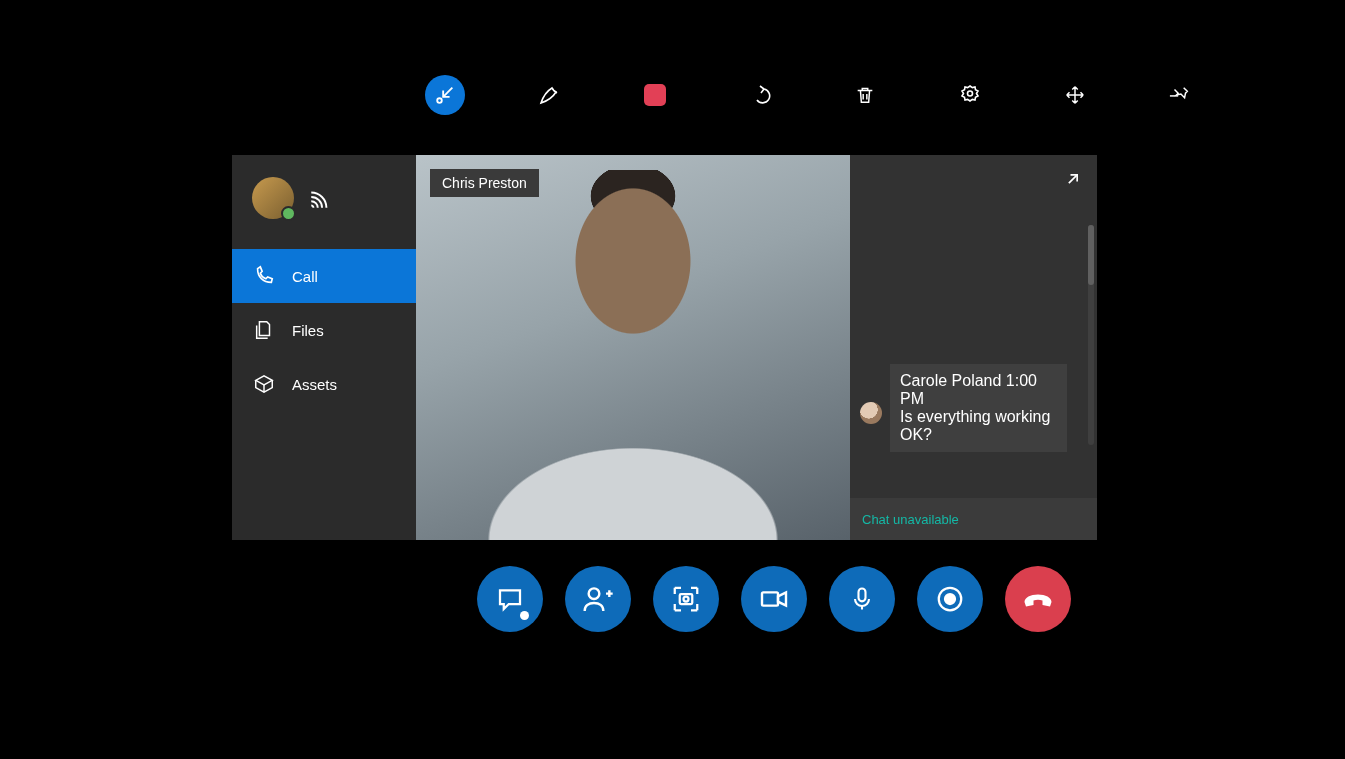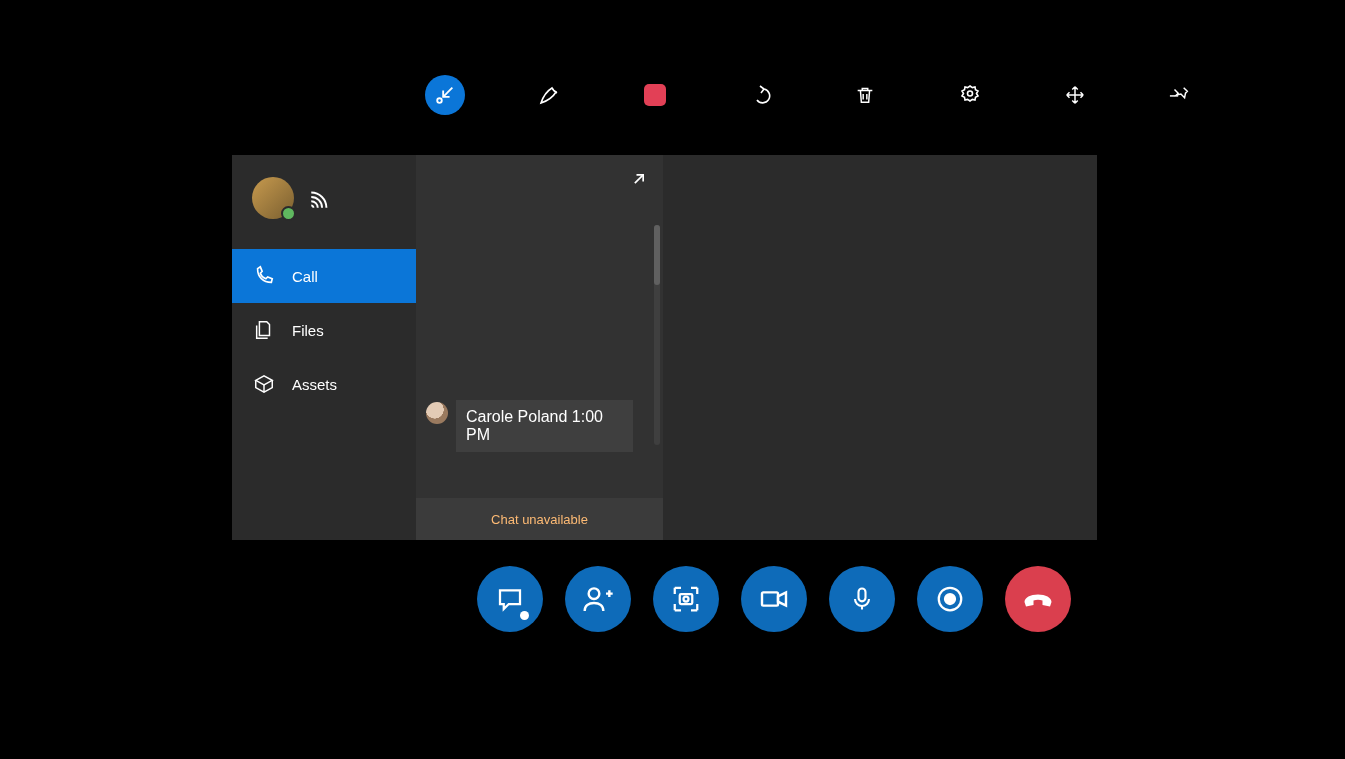--- a/index.html
+++ b/index.html
@@ -105,22 +105,22 @@
   }
   .chat-arrow { position:absolute; top:14px; right:14px; }
   .chat-messages { flex:1; position:relative;margin-top:20px; }
   .chat-mini-avatar {
     position:absolute; bottom:74px; left:10px;
     width:22px; height:22px; border-radius:50%;
     background: radial-gradient(circle at 40% 35%, #e3cbb5 0 45%, #9a7a5f 46% 100%);
   }
   .chat-bubble-wrap { position:absolute; bottom:46px; left:40px; right:30px; background:#3f3f3f; padding:8px 10px; }
   .chat-unavailable {
-    height:42px; background:#3b3b3b; color:#fdba74;
-    font-size:13px; display:flex; align-items:center; padding:0 12px;justify-content:center;
+    height:42px; background:#3b3b3b; color:#14b8a6;
+    font-size:13px; display:flex; align-items:center; padding:0 12px;
   }
   .chat-scrollbar { position:absolute; right:3px; top:50px; width:6px; height:220px; background:#3f3f3f; border-radius:3px; }
   .chat-scrollbar-thumb { position:absolute; left:0; top:0; width:6px; height:60px; background:#606060; border-radius:3px; }
 
   
   .call-bar {
     position:absolute; top:566px; left:477px;
     display:flex; gap:22px;
   }
   .call-btn {
@@ -238,40 +238,47 @@
             <path d="M12 13v8"></path>
         </svg>
       </span>
       <span>Assets</span>
     </div>
 
     <div class="nav-spacer"></div>
 
   </div>
 
+  <div class="video-area">
+    <div class="person"></div>
+    <div class="name-chip">
+      <span>Chris Preston</span>
+    </div>
+  </div>
 
   <div class="chat-panel">
     <span class="chat-arrow">
       <svg width="20" height="20" viewBox="0 0 24 24" fill="none" stroke="#fff" stroke-width="2">
         <path d="M7 17L17 7"></path>
           <path d="M9 7h8v8"></path>
           <path d="M7 20h0"></path>
       </svg>
     </span>
 
     <div class="chat-messages">
       <div class="chat-scrollbar">
         <div class="chat-scrollbar-thumb"></div>
       </div>
       <div class="chat-mini-avatar"></div>
       <div class="chat-bubble-wrap">
         <div>
           <span class="sender">Carole Poland</span>
           <span class="time">1:00 PM</span>
         </div>
+        <div class="text">Is everything working OK?</div>
       </div>
     </div>
 
     <div class="chat-unavailable">
       <span>Chat unavailable</span>
     </div>
   </div>
 </div>
 
 <div class="call-bar">

